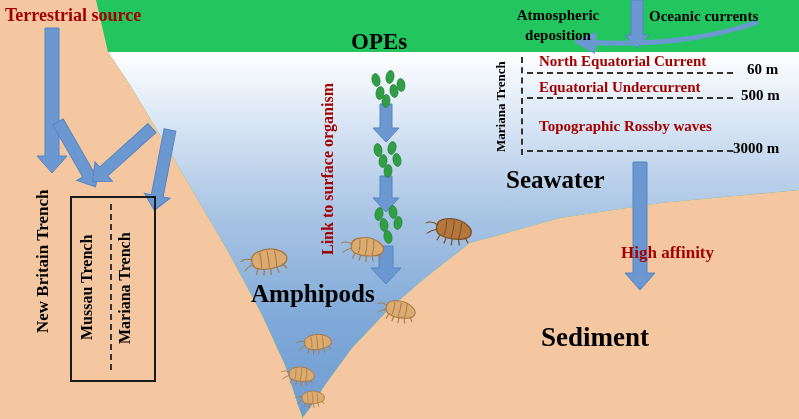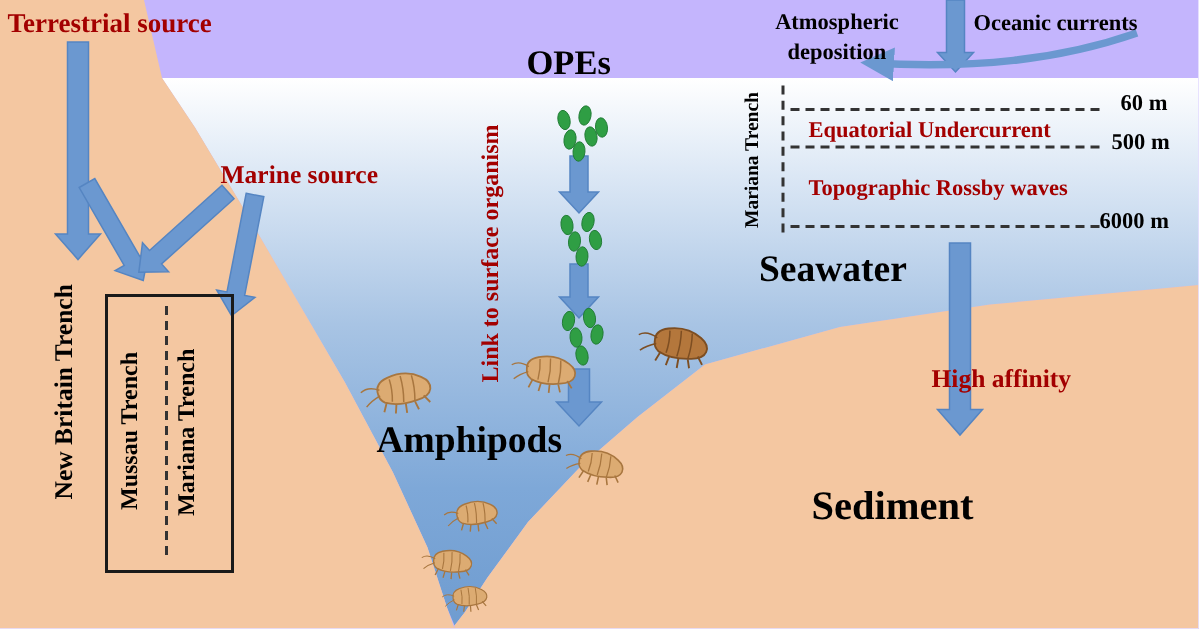--- a/index.html
+++ b/index.html
@@ -1,17 +1,17 @@
 <!DOCTYPE html>
 <html><head>
 <meta charset="utf-8">
 <style>
   html,body{margin:0;padding:0;background:#ffffff;}
   .stage{
-    position:relative;width:799px;height:419px;overflow:hidden;background:#c4b5fd;
+    position:relative;width:799px;height:419px;overflow:hidden;background:#22c55e;
     font-family:"Liberation Serif","DejaVu Serif",serif;color:#000;
   }
   .stage svg{position:absolute;left:0;top:0;}
   .lbl{position:absolute;white-space:nowrap;line-height:1.15;}
   .red{color:#a30000;}
   .b{font-weight:bold;}
   .big{font-size:25px;font-weight:bold;}
   .vtext{
     position:absolute;writing-mode:vertical-rl;transform:rotate(180deg);
     text-align:center;white-space:nowrap;line-height:1;
@@ -119,21 +119,20 @@
     <use href="#amph" transform="translate(350,236) rotate(6) scale(1.15)"></use>
     <use href="#amph2" transform="translate(436,216) rotate(10) scale(1.25)"></use>
     <use href="#amph" transform="translate(386,298) rotate(12) scale(1.05)"></use>
     <use href="#amph" transform="translate(302,336) rotate(-6) scale(0.95)"></use>
     <use href="#amph" transform="translate(288,366) rotate(5) scale(0.9)"></use>
     <use href="#amph" transform="translate(300,392) rotate(-4) scale(0.8)"></use>
   </svg>
 
   <div class="lbl red b" style="left:5px;top:5px;font-size:18px;">Terrestrial source</div>
 
-  <div class="lbl red b" style="left:147px;top:107px;font-size:17px;">Marine source</div>
 
   <div class="vtext b" style="left:34px;top:165px;width:26px;height:192px;font-size:17px;">New Britain Trench</div>
 
   <div class="trench-box" style="left:70px;top:196px;width:82px;height:182px;"></div>
   <div class="vtext b" style="left:79px;top:206px;width:26px;height:162px;font-size:16px;">Mussau Trench</div>
   <div class="vdash" style="left:110px;top:204px;height:166px;"></div>
   <div class="vtext b" style="left:117px;top:204px;width:26px;height:168px;font-size:16px;">Mariana Trench</div>
 
   <div class="lbl b" style="left:351px;top:29px;font-size:23px;">OPEs</div>
 
@@ -145,30 +144,31 @@
   <div class="lbl two-line" style="left:506px;top:5px;width:104px;font-size:15px;font-weight:600;">
     <span>Atmospheric</span><br>
     <span>deposition</span>
   </div>
 
   <div class="lbl" style="left:649px;top:8px;font-size:15px;font-weight:600;text-align:right;">Oceanic currents</div>
 
   <div class="vtext b" style="left:494px;top:56px;width:20px;height:102px;font-size:13px;">Mariana Trench</div>
   <div class="vdash" style="left:521px;top:57px;height:98px;"></div>
 
+  <div class="lbl red b" style="left:539px;top:53px;font-size:15px;">North Equatorial Current</div>
   <div class="hdash" style="left:527px;top:72px;width:206px;"></div>
   <div class="lbl" style="left:747px;top:61px;font-size:15px;font-weight:600;">60 m</div>
 
   <div class="lbl red b" style="left:539px;top:79px;font-size:15px;">Equatorial Undercurrent</div>
   <div class="hdash" style="left:527px;top:97px;width:206px;"></div>
   <div class="lbl" style="left:741px;top:87px;font-size:15px;font-weight:600;">500 m</div>
 
   <div class="lbl red b" style="left:539px;top:118px;font-size:15px;">Topographic Rossby waves</div>
   <div class="hdash" style="left:527px;top:150px;width:206px;"></div>
-  <div class="lbl" style="left:733px;top:140px;font-size:15px;font-weight:600;">6000 m</div>
+  <div class="lbl" style="left:733px;top:140px;font-size:15px;font-weight:600;">3000 m</div>
 
   <div class="lbl big" style="left:476px;top:166px;margin-left:30px;">Seawater</div>
 
   <div class="lbl red b" style="left:621px;top:243px;font-size:17px;">High affinity</div>
 
   <div class="lbl b" style="left:541px;top:295px;font-size:27px;margin-top:27px;">Sediment</div>
 
 </div>
 
 </body></html>

